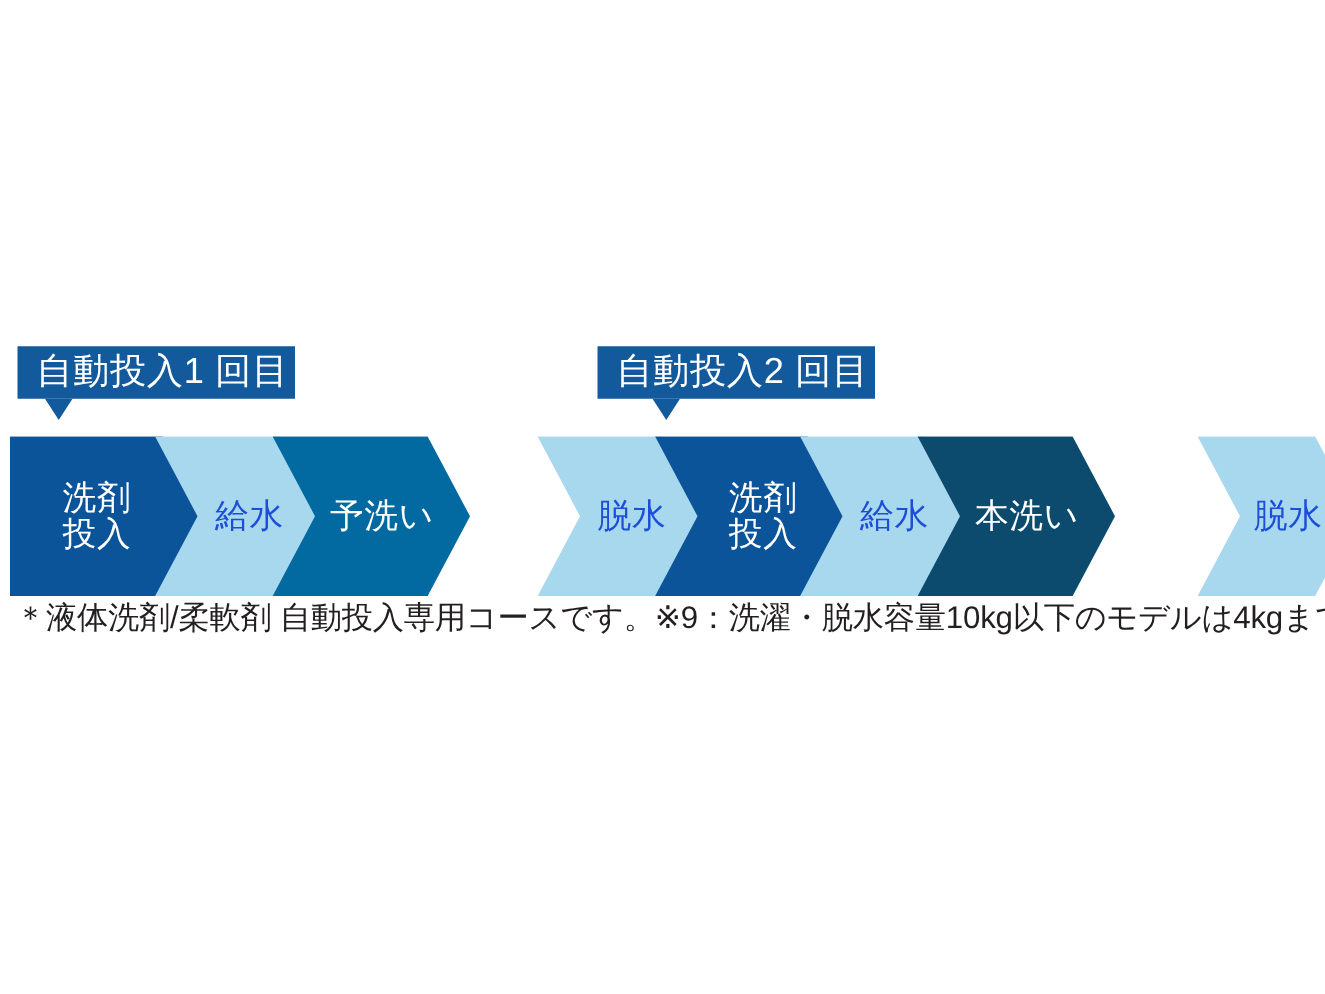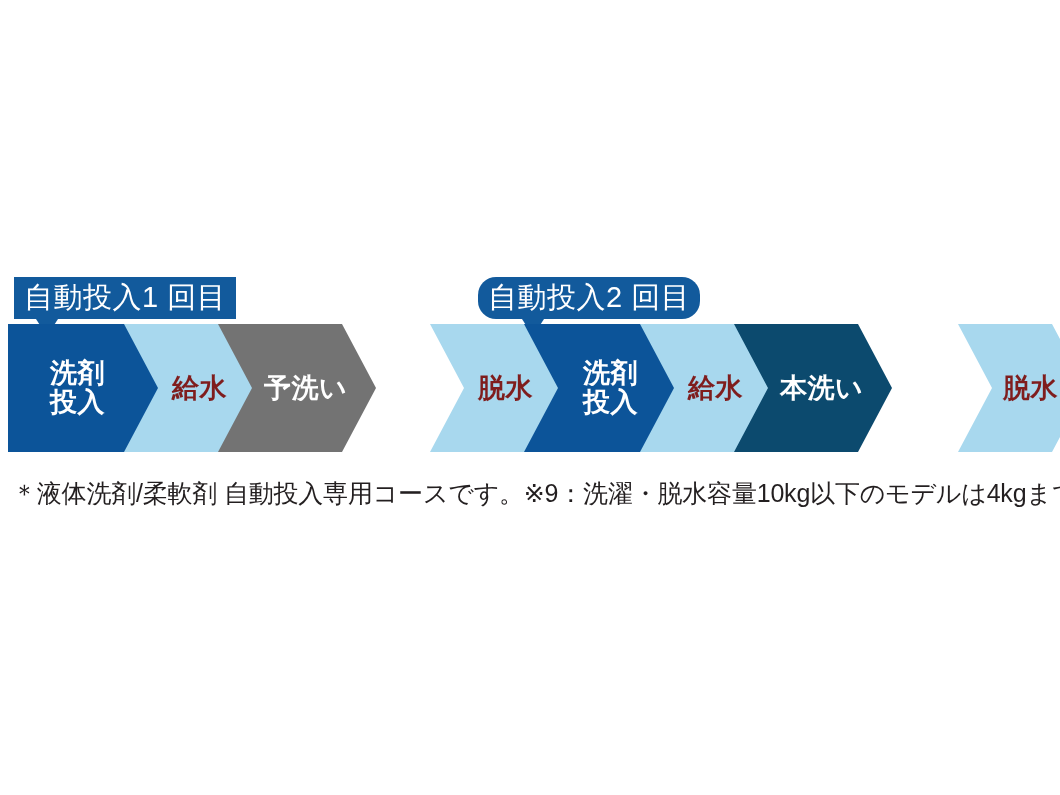--- a/index.html
+++ b/index.html
@@ -23,21 +23,21 @@
     height: 795px;
   }
 
   
   .callout {
     position: absolute;
     height: 42px;
     box-sizing: border-box;
     display: flex;
     align-items: center;
-    justify-content: flex-start;
+    justify-content: center;
     color: #ffffff;
     font-size: 29px;
     letter-spacing: 0.5px;
     line-height: 1;
     white-space: nowrap;
     padding: 0 0 2px 10px;
   }
   .callout-tail {
     position: absolute;
     width: 0;
@@ -45,44 +45,43 @@
     border-left: 11px solid transparent;
     border-right: 11px solid transparent;
     border-top-style: solid;
     border-top-width: 17px;
   }
 
   
   #flow {
     position: absolute;
     left: 0;
-    top: 324px;
+    top: 349px;
     width: 1060px;
     height: 130px;
-    font-weight: bold;
   }
   .chev {
     position: absolute;
     top: 0;
     height: 128px;
     display: flex;
     align-items: center;
     box-sizing: border-box;
   }
   .chev .lbl {
     position: absolute;
     top: 50%;
     transform: translateY(-50%);
     text-align: center;
     line-height: 1.06;
     white-space: pre-line;
     font-size: 27px;
     letter-spacing: 0.5px;
   }
-  .lbl.dark  { color: #7f1d1d; }
+  .lbl.dark  { color: #1d4ed8; }
   .lbl.light { color: #ffffff; }
 
   
   #footnotes {
     position: absolute;
     left: 12px;
     top: 476px;
     width: 1044px;
     height: 34px;
     display: flex;
@@ -97,34 +96,34 @@
 </head>
 <body style="background: rgb(255, 255, 255);">
 
 <div id="stage">
 
   <div class="callout" id="callout-1" style="left: 14px; top: 277px; width: 222px; background: rgb(18, 90, 156);">
     <span>自動投入1 回目</span>
   </div>
   <div class="callout-tail" id="callout-1-tail" style="left: 36px; top: 319px; border-top-color: rgb(18, 90, 156);"></div>
 
-  <div class="callout" id="callout-2" style="left: 478px; top: 277px; width: 222px; background: rgb(18, 90, 156); border-radius: 18px;">
+  <div class="callout" id="callout-2" style="left: 478px; top: 277px; width: 222px; background: rgb(18, 90, 156);">
     <span>自動投入2 回目</span>
   </div>
   <div class="callout-tail" id="callout-2-tail" style="left: 522px; top: 319px; border-top-color: rgb(18, 90, 156);"></div>
 
   <div id="flow">
       <div class="chev" style="left: 8px; width: 156px; background: rgb(12, 84, 153); clip-path: polygon(0px 0px, 122px 0px, 156px 64px, 122px 128px, 0px 128px);">
         <div class="lbl light" style="left: 0px; width: 139px;">洗剤
 投入</div>
       </div>
       <div class="chev" style="left: 124px; width: 134px; background: rgb(168, 216, 238); clip-path: polygon(0px 0px, 100px 0px, 134px 64px, 100px 128px, 0px 128px, 34px 64px);">
         <div class="lbl dark" style="left: 34px; width: 83px;">給水</div>
       </div>
-      <div class="chev" style="left: 218px; width: 158px; background: #737373; clip-path: polygon(0px 0px, 124px 0px, 158px 64px, 124px 128px, 0px 128px, 34px 64px);">
+      <div class="chev" style="left: 218px; width: 158px; background: #0369a1; clip-path: polygon(0px 0px, 124px 0px, 158px 64px, 124px 128px, 0px 128px, 34px 64px);">
         <div class="lbl light" style="left: 34px; width: 107px;">予洗い</div>
       </div>
       <div class="chev" style="left: 430px; width: 134px; background: rgb(168, 216, 238); clip-path: polygon(0px 0px, 100px 0px, 134px 64px, 100px 128px, 0px 128px, 34px 64px);">
         <div class="lbl dark" style="left: 34px; width: 83px;">脱水</div>
       </div>
       <div class="chev" style="left: 524px; width: 156px; background: rgb(12, 84, 153); clip-path: polygon(0px 0px, 122px 0px, 156px 64px, 122px 128px, 0px 128px, 34px 64px);">
         <div class="lbl light" style="left: 34px; width: 105px;">洗剤
 投入</div>
       </div>
       <div class="chev" style="left: 640px; width: 134px; background: rgb(168, 216, 238); clip-path: polygon(0px 0px, 100px 0px, 134px 64px, 100px 128px, 0px 128px, 34px 64px);">

